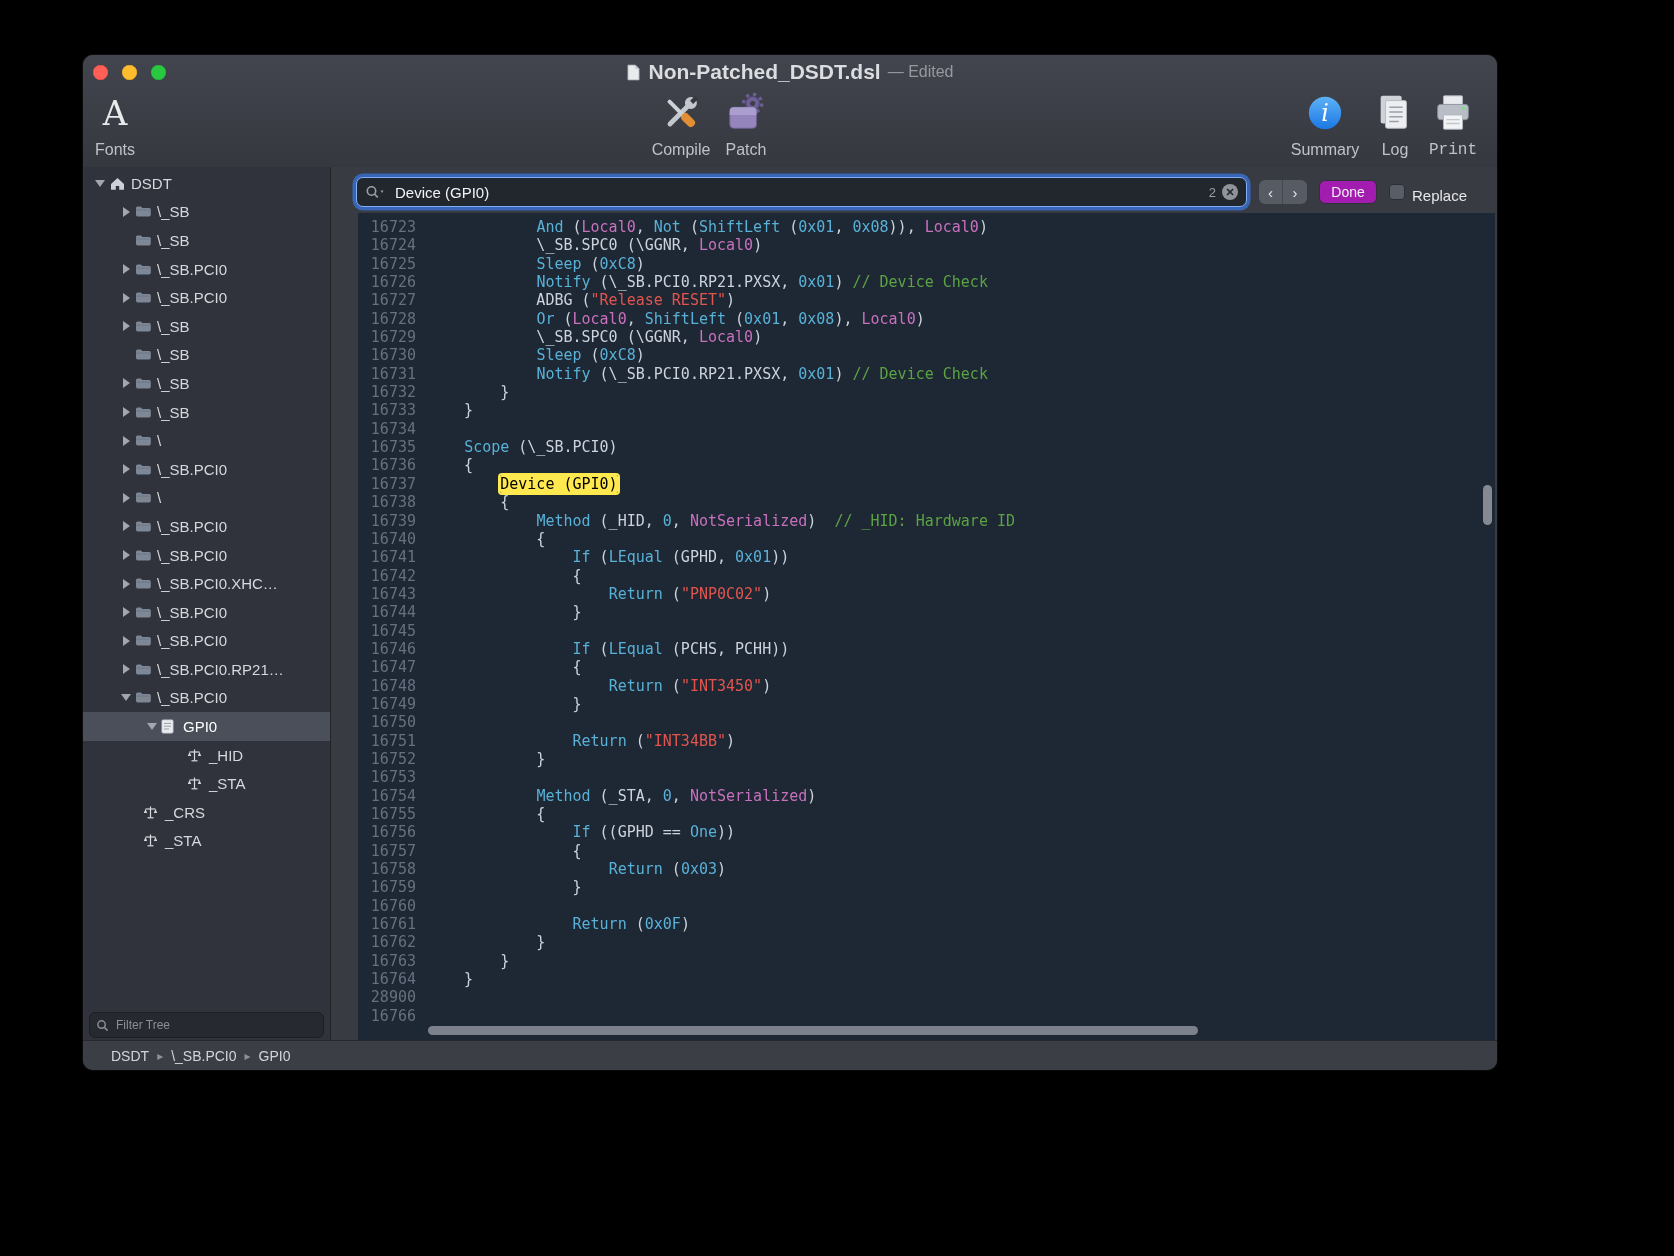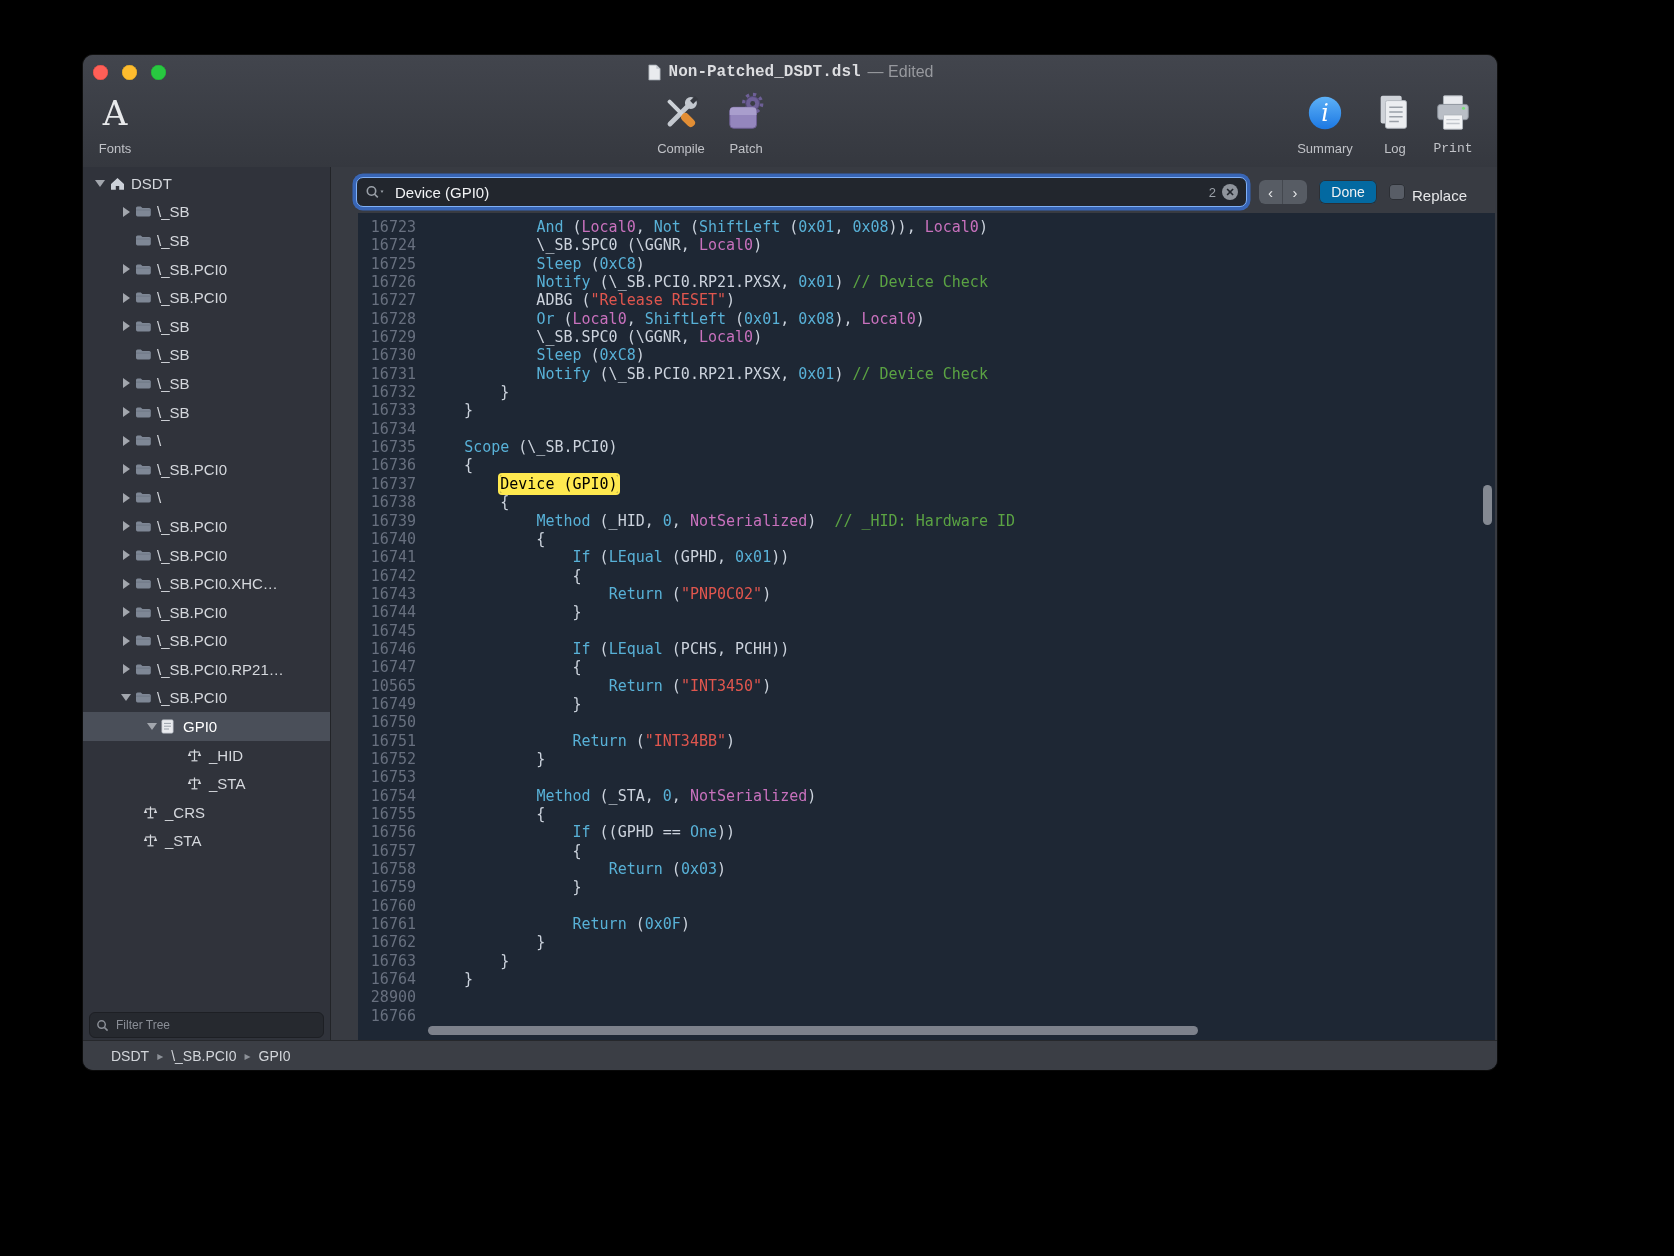--- a/index.html
+++ b/index.html
@@ -11,26 +11,26 @@
   
   .chrome{position:absolute;left:0;top:0;right:0;height:112px;
           background:linear-gradient(#42454d,#35383f);border-bottom:1px solid #232529;}
   .traffic{position:absolute;left:10px;top:10px;display:flex;gap:14px;}
   .tl{width:15px;height:15px;border-radius:50%;display:inline-block;}
   .tl.red{background:#ff5f57;box-shadow:inset 0 0 0 .5px #d94c44;}
   .tl.yellow{background:#febc2e;box-shadow:inset 0 0 0 .5px #d9a325;}
   .tl.green{background:#28c840;box-shadow:inset 0 0 0 .5px #22ab36;}
   .title-wrap{position:absolute;left:0;right:0;top:6px;height:22px;display:flex;
               align-items:center;justify-content:center;gap:7px;}
-  .title{font-size:16px;color:#dcdde0;font-weight:bold;font-family:Liberation Mono, monospace;}
+  .title{font-size:21px;color:#dcdde0;font-weight:bold;}
   .title-suffix{font-size:16px;color:#97999e;}
   .tb{position:absolute;top:32px;height:76px;display:flex;flex-direction:column;
       align-items:center;justify-content:flex-start;cursor:default;}
   .tb-ic{height:52px;display:flex;align-items:center;justify-content:center;}
-  .tb-lb{font-size:13px;color:#c0c2c7;margin-top:2px;}
+  .tb-lb{font-size:16px;color:#c0c2c7;margin-top:2px;}
   .fonts-a{font-family:"DejaVu Serif", serif;font-size:34px;color:#e9eaec;line-height:46px;}
   
   .content{position:absolute;left:0;top:112px;right:0;bottom:29px;display:flex;}
   .sidebar{width:247px;flex:none;background:#30333b;border-right:1px solid #222428;position:relative;}
   .tree{position:absolute;left:0;right:0;top:2px;}
   .trow{height:28.6px;display:flex;align-items:center;font-size:15px;}
   .trow.sel{background:#4a4f59;}
   .tind{display:inline-block;flex:none;}
   .tarrow{width:18px;flex:none;display:inline-flex;align-items:center;justify-content:center;}
   .tarrow.r::before{content:'';border-left:7px solid #a2a6ad;border-top:5px solid transparent;border-bottom:5px solid transparent;}
@@ -53,21 +53,21 @@
   .search-field input{flex:1;background:transparent;border:none;outline:none;color:#f2f3f5;
                       font-size:15px;font-family:"Liberation Sans", sans-serif;}
   .match-count{color:#9aa0a8;font-size:13px;flex:none;}
   .clear-btn{flex:none;width:16px;height:16px;border-radius:50%;background:#8f949c;color:#22262d;
              display:flex;align-items:center;justify-content:center;font-size:11px;font-weight:bold;cursor:default;}
   .nav-group{position:absolute;left:928px;top:13px;height:24px;display:flex;border-radius:6px;overflow:hidden;
              box-shadow:inset 0 0 0 1px #2c2f35;}
   .nav-btn{width:24px;height:24px;background:#575c64;color:#e8e9eb;border:none;font-size:15px;
            display:flex;align-items:center;justify-content:center;cursor:default;}
   .nav-btn:first-child{border-right:1px solid #44484f;}
-  .done-btn{position:absolute;left:988px;top:13px;width:58px;height:24px;background:#0369a1;border:none;
+  .done-btn{position:absolute;left:988px;top:13px;width:58px;height:24px;background:#a21caf;border:none;
             border-radius:6px;color:#f1f2f3;font-size:14px;box-shadow:inset 0 0 0 1px #2c2f35;cursor:default;
             font-family:"Liberation Sans", sans-serif;}
   .replace-wrap{position:absolute;left:1058px;top:13px;height:24px;display:flex;align-items:center;gap:7px;}
   .cb{width:16px;height:16px;border-radius:4px;background:#585d66;box-shadow:inset 0 0 0 1px #2c2f35;}
   .replace-lb{color:#e6e7e9;font-size:15px;margin-top:6px;}
   
   .editor{position:absolute;left:15px;top:46px;width:1137px;bottom:0;background:#1e2734;overflow:hidden;margin-left:12px;}
   .code-lines{position:absolute;left:0;top:5px;right:0;font-family:"DejaVu Sans Mono", monospace;
               font-size:15px;line-height:18.35px;}
   .crow{display:flex;height:18.35px;white-space:pre;}
@@ -542,21 +542,21 @@
             <div class="crow"><span class="ln">16738</span><span class="cl"><span class="tk-p">        {</span></span></div>
             <div class="crow"><span class="ln">16739</span><span class="cl"><span class="tk-p">            </span><span class="tk-k">Method</span><span class="tk-p"> (_HID, </span><span class="tk-k">0</span><span class="tk-p">, </span><span class="tk-m">NotSerialized</span><span class="tk-p">)  </span><span class="tk-c">// _HID: Hardware ID</span></span></div>
             <div class="crow"><span class="ln">16740</span><span class="cl"><span class="tk-p">            {</span></span></div>
             <div class="crow"><span class="ln">16741</span><span class="cl"><span class="tk-p">                </span><span class="tk-k">If</span><span class="tk-p"> (</span><span class="tk-k">LEqual</span><span class="tk-p"> (GPHD, </span><span class="tk-k">0x01</span><span class="tk-p">))</span></span></div>
             <div class="crow"><span class="ln">16742</span><span class="cl"><span class="tk-p">                {</span></span></div>
             <div class="crow"><span class="ln">16743</span><span class="cl"><span class="tk-p">                    </span><span class="tk-k">Return</span><span class="tk-p"> (</span><span class="tk-s">"PNP0C02"</span><span class="tk-p">)</span></span></div>
             <div class="crow"><span class="ln">16744</span><span class="cl"><span class="tk-p">                }</span></span></div>
             <div class="crow"><span class="ln">16745</span><span class="cl"></span></div>
             <div class="crow"><span class="ln">16746</span><span class="cl"><span class="tk-p">                </span><span class="tk-k">If</span><span class="tk-p"> (</span><span class="tk-k">LEqual</span><span class="tk-p"> (PCHS, PCHH))</span></span></div>
             <div class="crow"><span class="ln">16747</span><span class="cl"><span class="tk-p">                {</span></span></div>
-            <div class="crow"><span class="ln">10565</span><span class="cl"><span class="tk-p">                    </span><span class="tk-k">Return</span><span class="tk-p"> (</span><span class="tk-s">"INT3450"</span><span class="tk-p">)</span></span></div>
+            <div class="crow"><span class="ln">16748</span><span class="cl"><span class="tk-p">                    </span><span class="tk-k">Return</span><span class="tk-p"> (</span><span class="tk-s">"INT3450"</span><span class="tk-p">)</span></span></div>
             <div class="crow"><span class="ln">16749</span><span class="cl"><span class="tk-p">                }</span></span></div>
             <div class="crow"><span class="ln">16750</span><span class="cl"></span></div>
             <div class="crow"><span class="ln">16751</span><span class="cl"><span class="tk-p">                </span><span class="tk-k">Return</span><span class="tk-p"> (</span><span class="tk-s">"INT34BB"</span><span class="tk-p">)</span></span></div>
             <div class="crow"><span class="ln">16752</span><span class="cl"><span class="tk-p">            }</span></span></div>
             <div class="crow"><span class="ln">16753</span><span class="cl"></span></div>
             <div class="crow"><span class="ln">16754</span><span class="cl"><span class="tk-p">            </span><span class="tk-k">Method</span><span class="tk-p"> (_STA, </span><span class="tk-k">0</span><span class="tk-p">, </span><span class="tk-m">NotSerialized</span><span class="tk-p">)</span></span></div>
             <div class="crow"><span class="ln">16755</span><span class="cl"><span class="tk-p">            {</span></span></div>
             <div class="crow"><span class="ln">16756</span><span class="cl"><span class="tk-p">                </span><span class="tk-k">If</span><span class="tk-p"> ((GPHD == </span><span class="tk-k">One</span><span class="tk-p">))</span></span></div>
             <div class="crow"><span class="ln">16757</span><span class="cl"><span class="tk-p">                {</span></span></div>
             <div class="crow"><span class="ln">16758</span><span class="cl"><span class="tk-p">                    </span><span class="tk-k">Return</span><span class="tk-p"> (</span><span class="tk-k">0x03</span><span class="tk-p">)</span></span></div>

